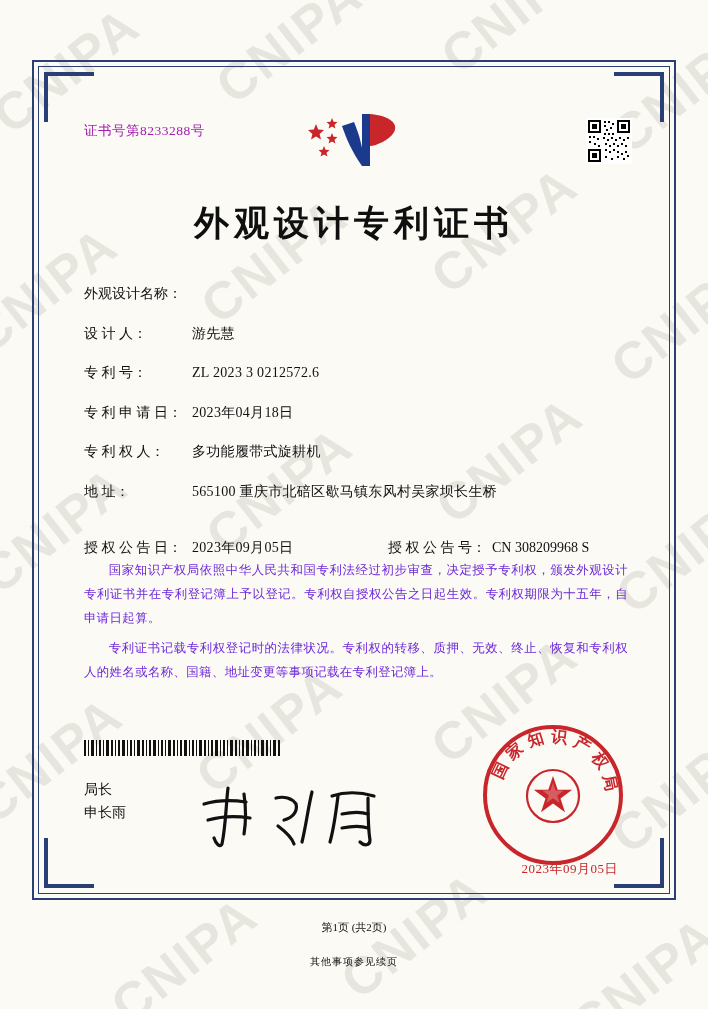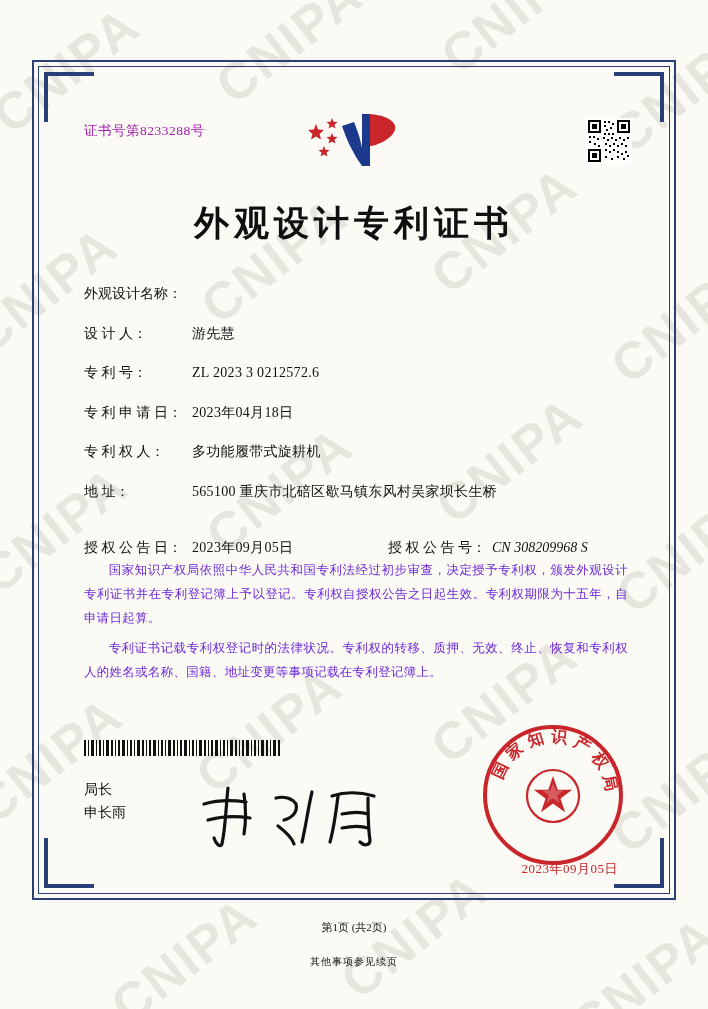--- a/index.html
+++ b/index.html
@@ -130,21 +130,20 @@
   }
   .row .lbl2 {
     width: 104px;
     flex: 0 0 104px;
     text-align: left;
     white-space: nowrap;
     margin-top: 17px;
   }
   .row .val2 {
     flex: 0 0 200px;
-    font-style: italic;
   }
   .row-split .val { flex: 0 0 196px; }
 
   
   .paras {
     position: absolute;
     left: 52px;
     right: 48px;
     top: 498px;
     font-size: 12.4px;

